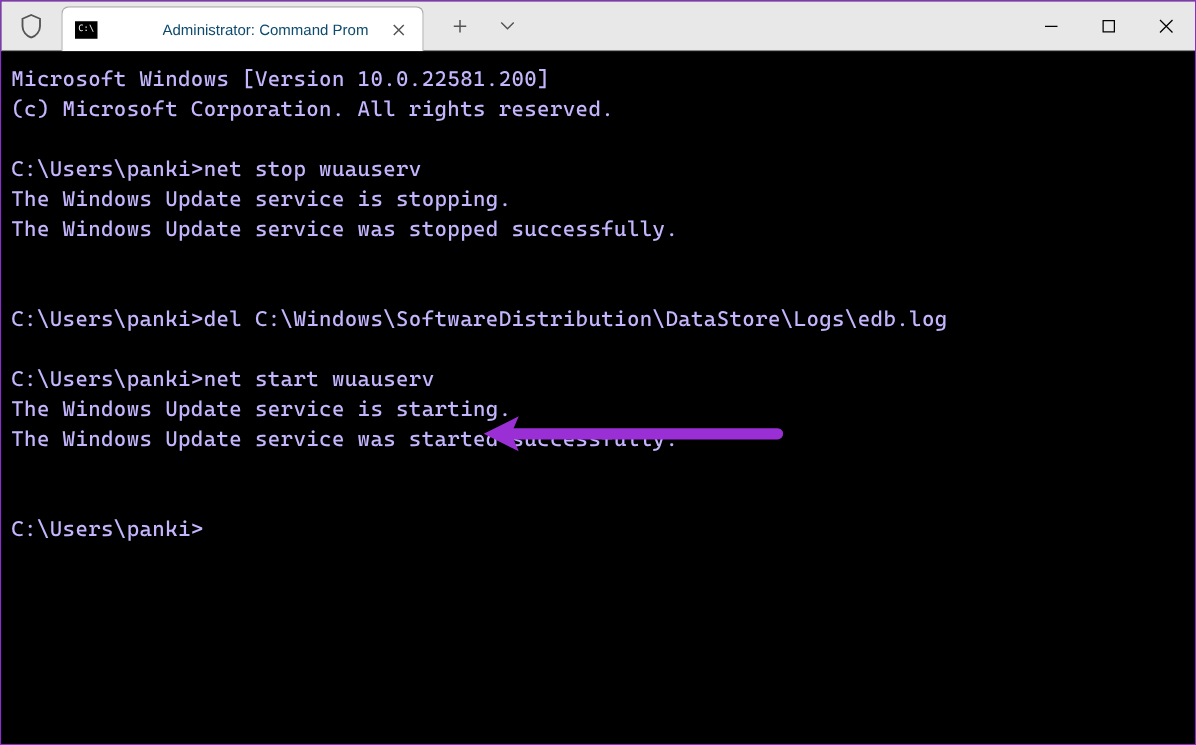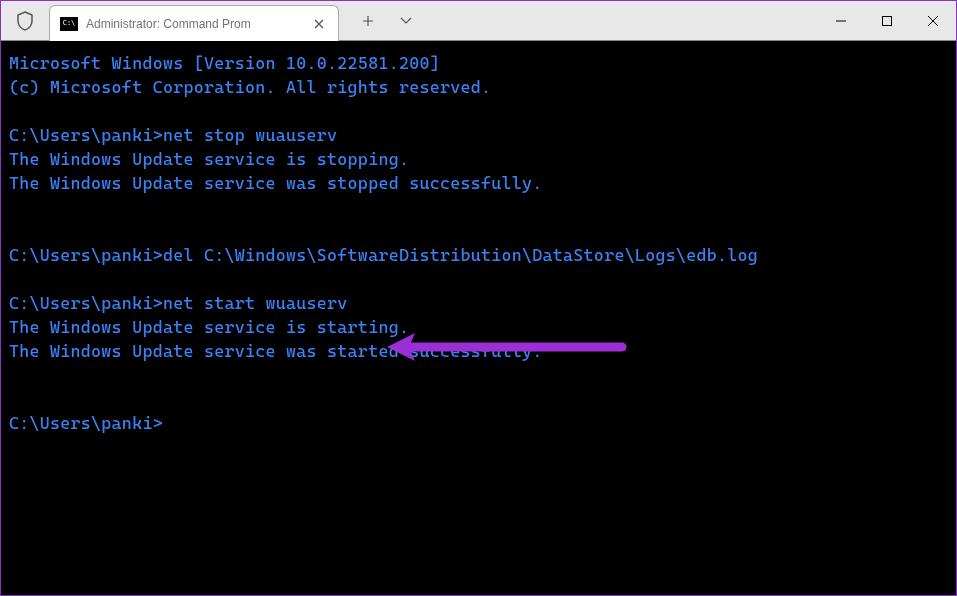--- a/index.html
+++ b/index.html
@@ -47,24 +47,25 @@
       flex-shrink: 0;
     }
     .tab-icon-inner {
       color: #fff;
       font-size: 7px;
       font-family: monospace;
       line-height: 1;
     }
     .tab-title {
       font-size: 12px;
-      color: #737373;
+      color: #0c4a6e;
       white-space: nowrap;
       overflow: hidden;
       flex: 1;
+      margin-left: 44px;
     }
     .tab-close {
       width: 18px;
       height: 18px;
       display: flex;
       align-items: center;
       justify-content: center;
       color: #555;
       font-size: 13px;
       margin-left: 6px;
@@ -95,21 +96,21 @@
       width: 46px;
       height: 40px;
       display: flex;
       align-items: center;
       justify-content: center;
       color: #000;
       cursor: pointer;
     }
     .terminal {
       background: #000;
-      color: #3b82f6;
+      color: #c4b5fd;
       font-family: "Cascadia Mono", Consolas, monospace;
       font-size: 17px;
       line-height: 24px;
       padding: 10px 8px;
       height: calc(100% - 40px);
       white-space: pre;
       position: relative;
       letter-spacing: 0.3px;
     }
     .arrow-annotation {

